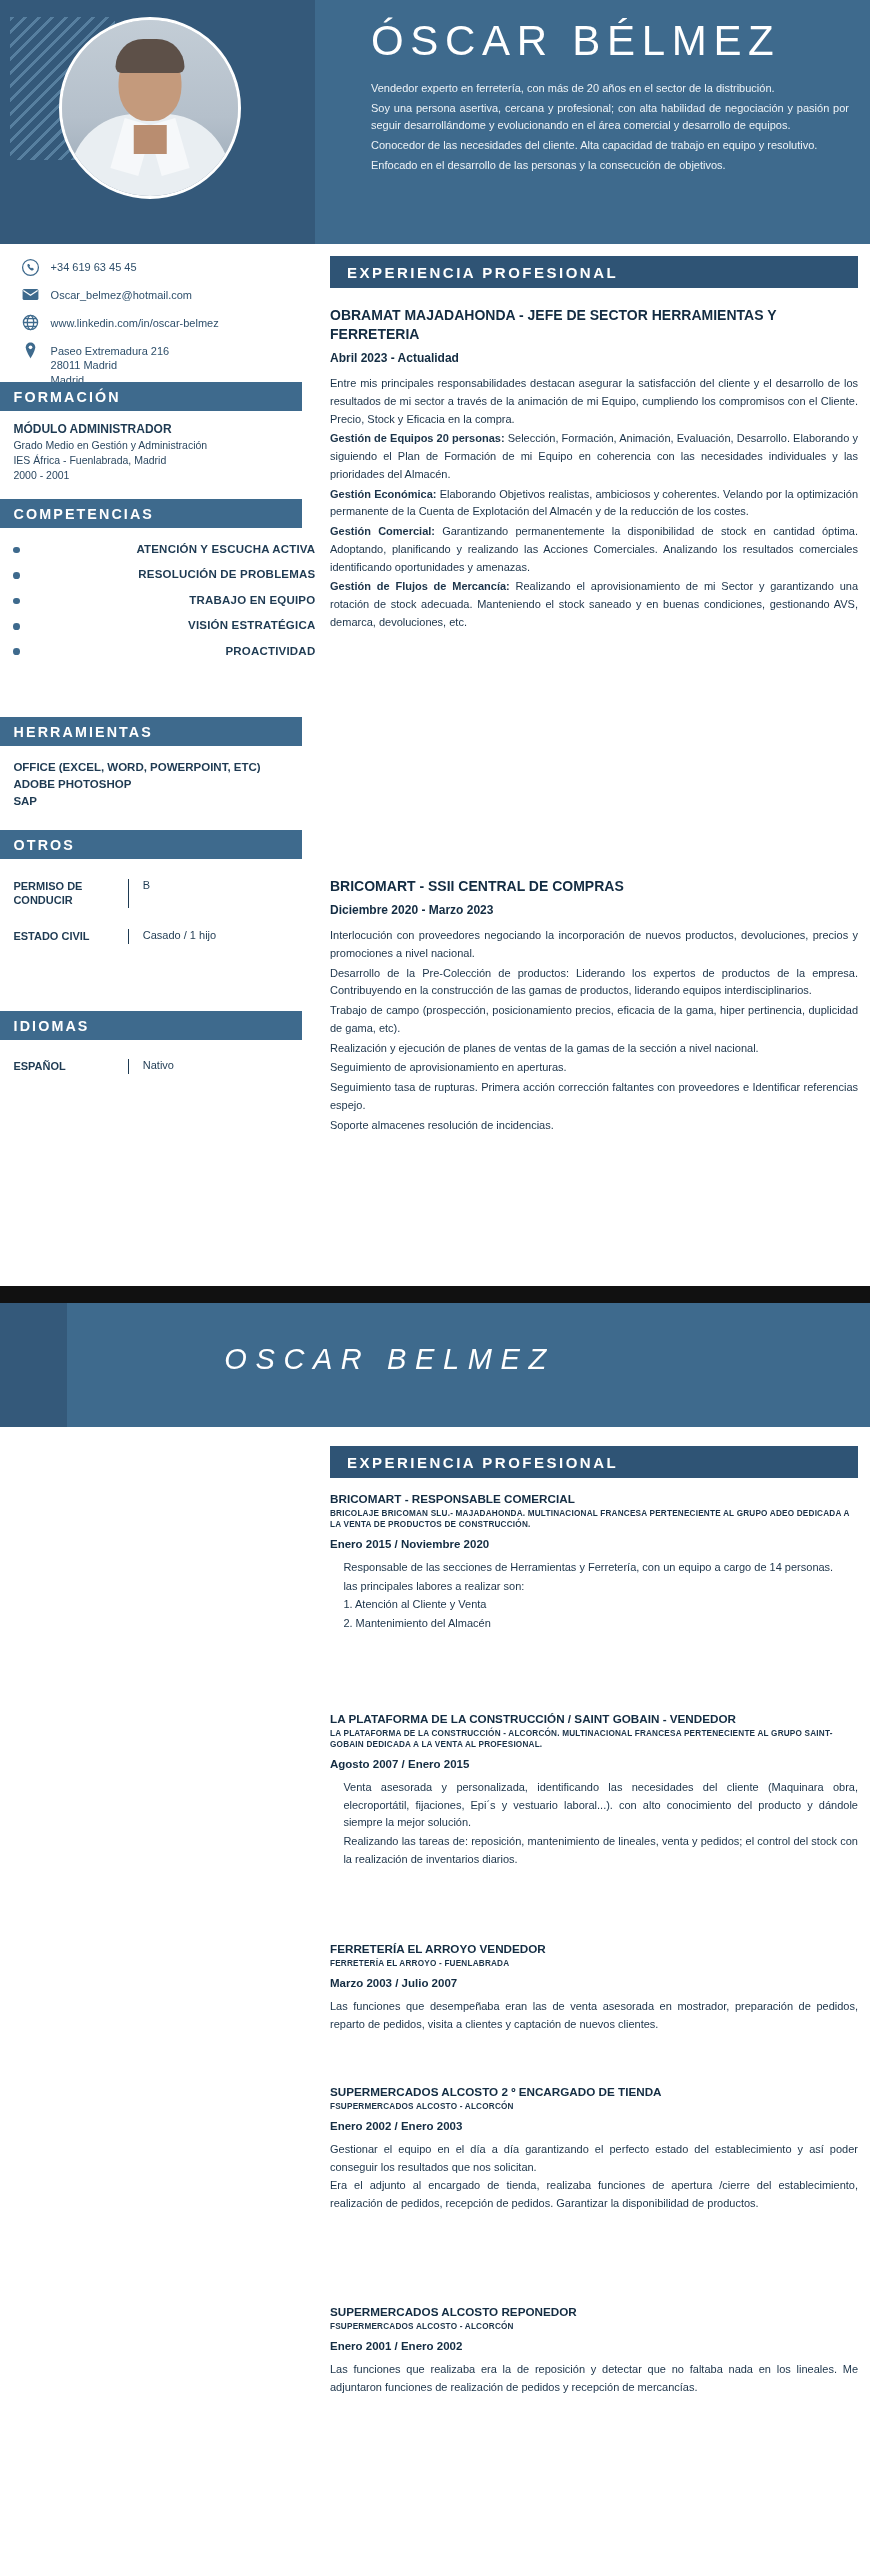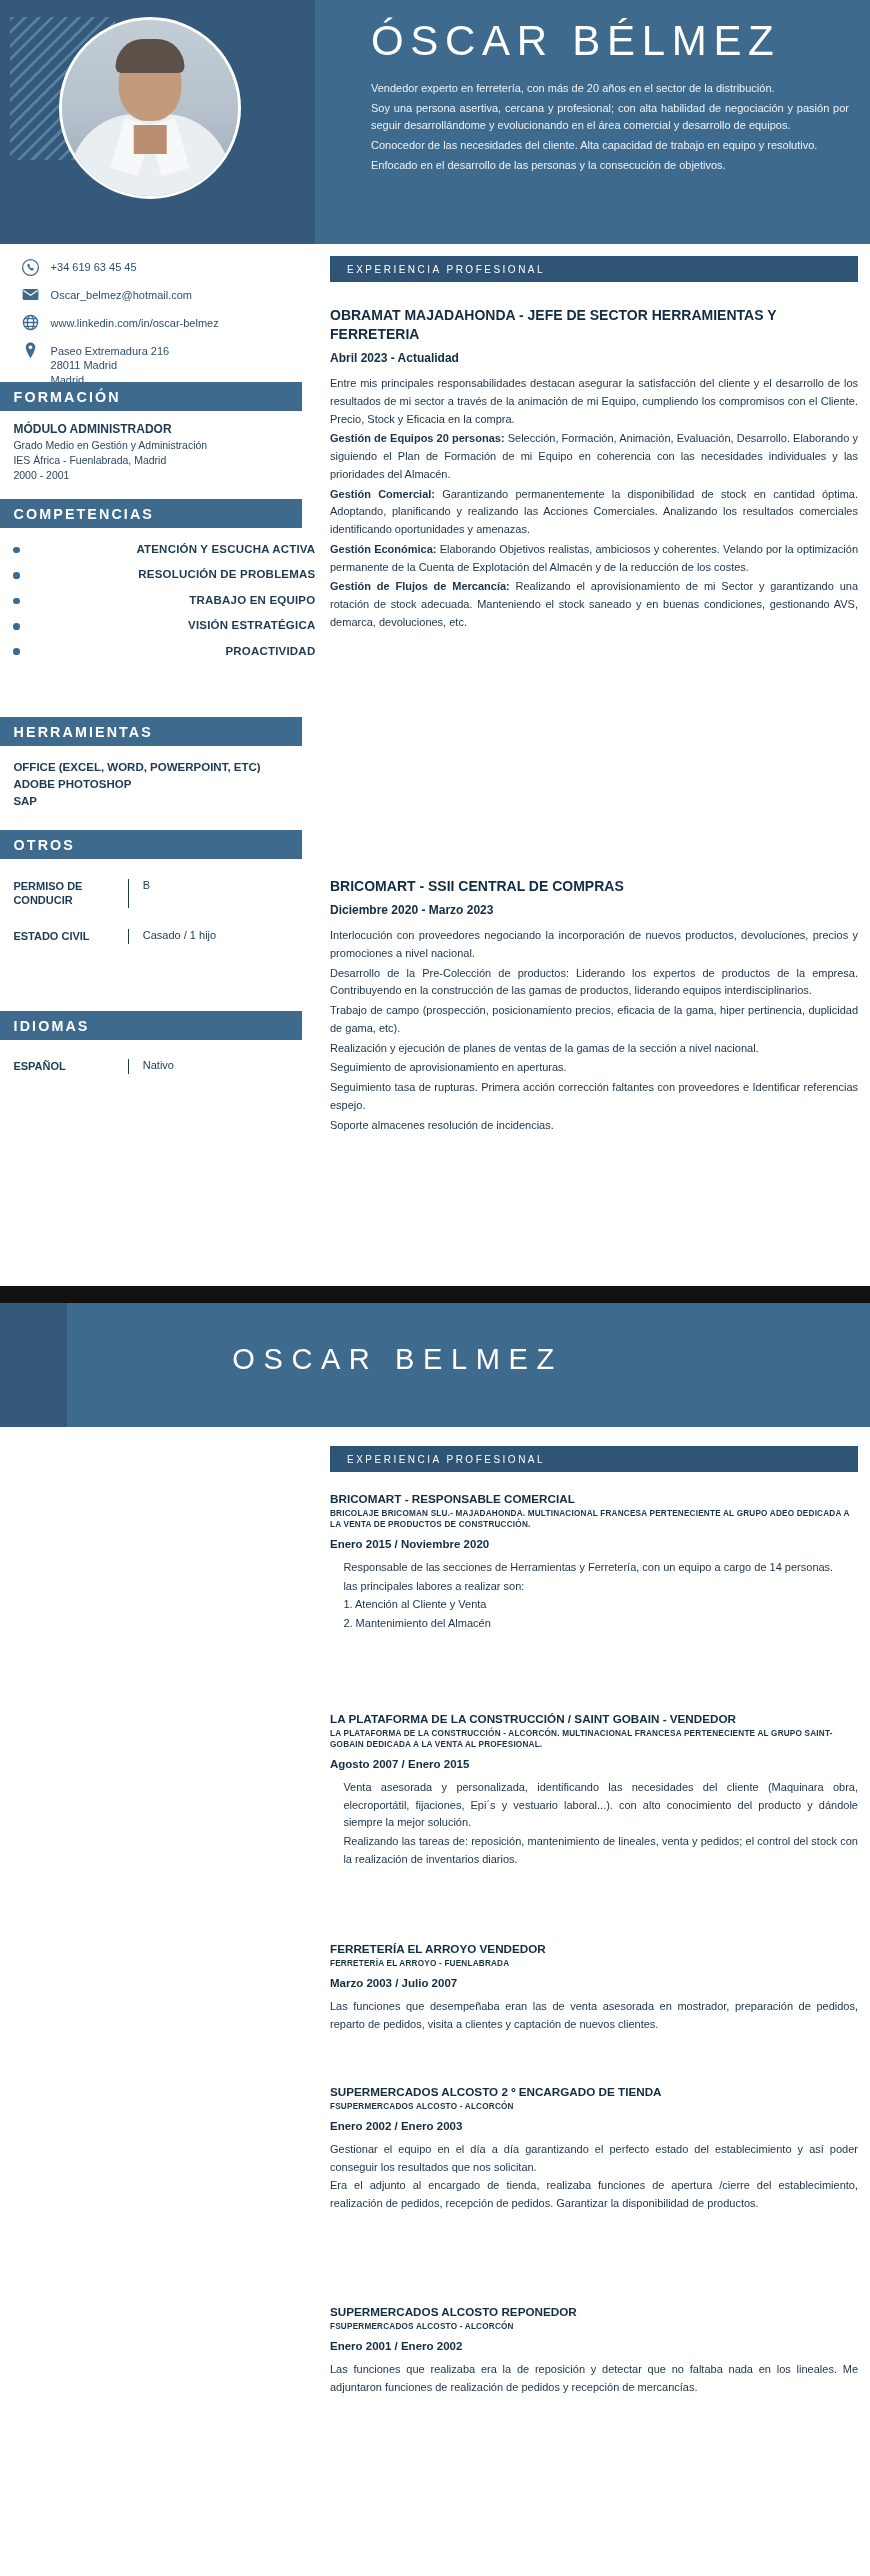--- a/index.html
+++ b/index.html
@@ -159,23 +159,23 @@
     letter-spacing: 2.1px;
     font-weight: 700;
     padding: 6.7px 0 6.7px 27px;
   }
   .sec-bar-r {
     position: absolute;
     left: 330px;
     width: 528px;
     background: #2f5475;
     color: #ffffff;
-    font-size: 10px;
+    font-size: 15px;
     letter-spacing: 2.5px;
-    font-weight: 400;
+    font-weight: 700;
     padding: 7.6px 0 7.6px 17px;
   }
 
   .left-block {
     position: absolute;
     left: 13.4px;
     width: 302px;
     color: #203a52;
   }
   .lb-title {
@@ -275,26 +275,27 @@
     background: #3e6a8d;
   }
   .p2-header-left {
     position: absolute;
     left: 0; top: 0;
     width: 67px; height: 124px;
     background: #34597a;
   }
   .p2-name {
     position: absolute;
-    left: 8px; top: 40px;
+    left: 0; top: 40px;
     width: 779px;
     text-align: center;
     color: #ffffff;
     font-size: 29px;
     letter-spacing: 8.6px;
+    font-style: italic;
   }
   .p2-leftband {
     position: absolute;
     left: 0; top: 124px;
     width: 67px; height: 1166px;
     background: #ffffff;
   }
 
   .small-cap {
     font-size: 8.2px;
@@ -446,22 +447,22 @@
     </div>
 
     <div class="sec-bar-r" style="top:256px;">EXPERIENCIA PROFESIONAL</div>
 
     <div class="right-col" style="top:306px;">
       <div class="job-title">OBRAMAT MAJADAHONDA - JEFE DE SECTOR HERRAMIENTAS Y FERRETERIA</div>
       <div class="job-date">Abril 2023 - Actualidad</div>
       <div class="job-body">
         <p>Entre mis principales responsabilidades destacan asegurar la satisfacción del cliente y el desarrollo de los resultados de mi sector a través de la animación de mi Equipo, cumpliendo los compromisos con el Cliente. Precio, Stock y Eficacia en la compra.</p>
         <p><b>Gestión de Equipos 20 personas:</b><span> Selección, Formación, Animación, Evaluación, Desarrollo. Elaborando y siguiendo el Plan de Formación de mi Equipo en coherencia con las necesidades individuales y las prioridades del Almacén.</span></p>
+        <p><b>Gestión Económica:</b><span> Elaborando Objetivos realistas, ambiciosos y coherentes. Velando por la optimización permanente de la Cuenta de Explotación del Almacén y de la reducción de los costes.</span></p>
         <p><b>Gestión Comercial:</b><span> Garantizando permanentemente la disponibilidad de stock en cantidad óptima. Adoptando, planificando y realizando las Acciones Comerciales. Analizando los resultados comerciales identificando oportunidades y amenazas.</span></p>
-        <p><b>Gestión Económica:</b><span> Elaborando Objetivos realistas, ambiciosos y coherentes. Velando por la optimización permanente de la Cuenta de Explotación del Almacén y de la reducción de los costes.</span></p>
         <p><b>Gestión de Flujos de Mercancía:</b><span> Realizando el aprovisionamiento de mi Sector y garantizando una rotación de stock adecuada. Manteniendo el stock saneado y en buenas condiciones, gestionando AVS, demarca, devoluciones, etc.</span></p>
       </div>
     </div>
 
     <div class="right-col" style="top:877px;">
       <div class="job-title">BRICOMART - SSII CENTRAL DE COMPRAS</div>
       <div class="job-date">Diciembre 2020 - Marzo 2023</div>
       <div class="job-body">
         <p>Interlocución con proveedores negociando la incorporación de nuevos productos, devoluciones, precios y promociones a nivel nacional.</p>
         <p>Desarrollo de la Pre-Colección de productos: Liderando los expertos de productos de la empresa. Contribuyendo en la construcción de las gamas de productos, liderando equipos interdisciplinarios.</p>

